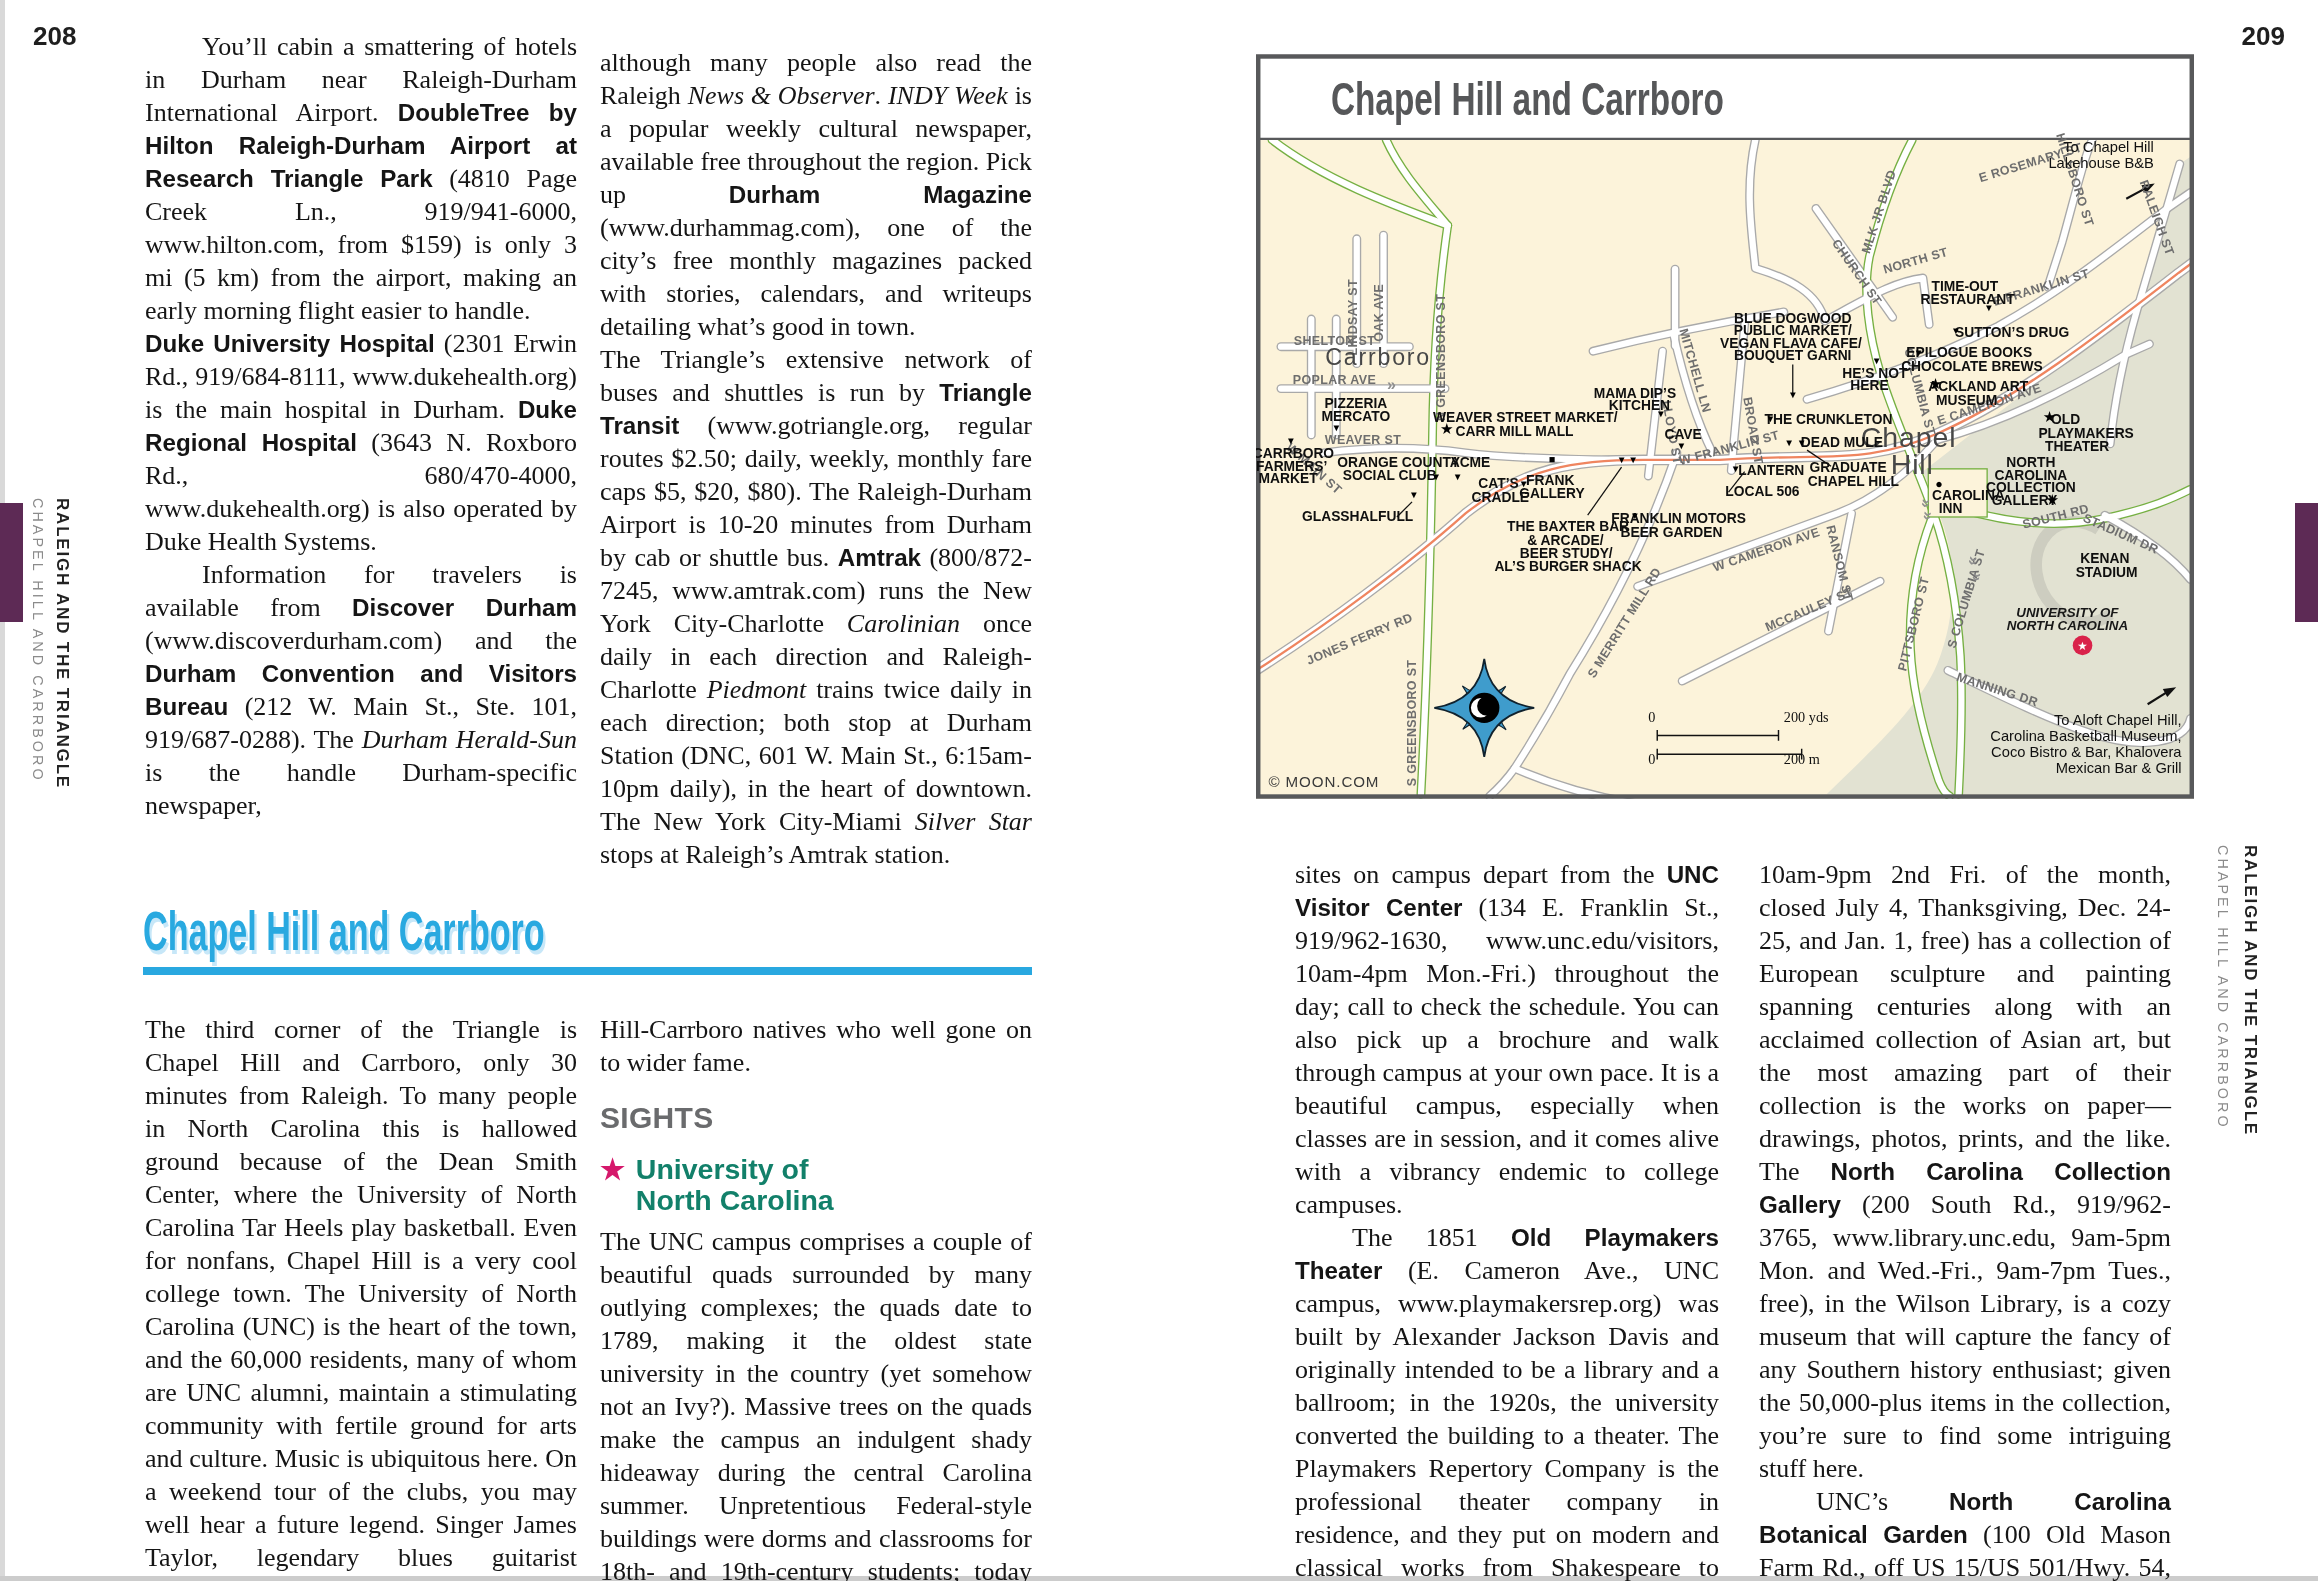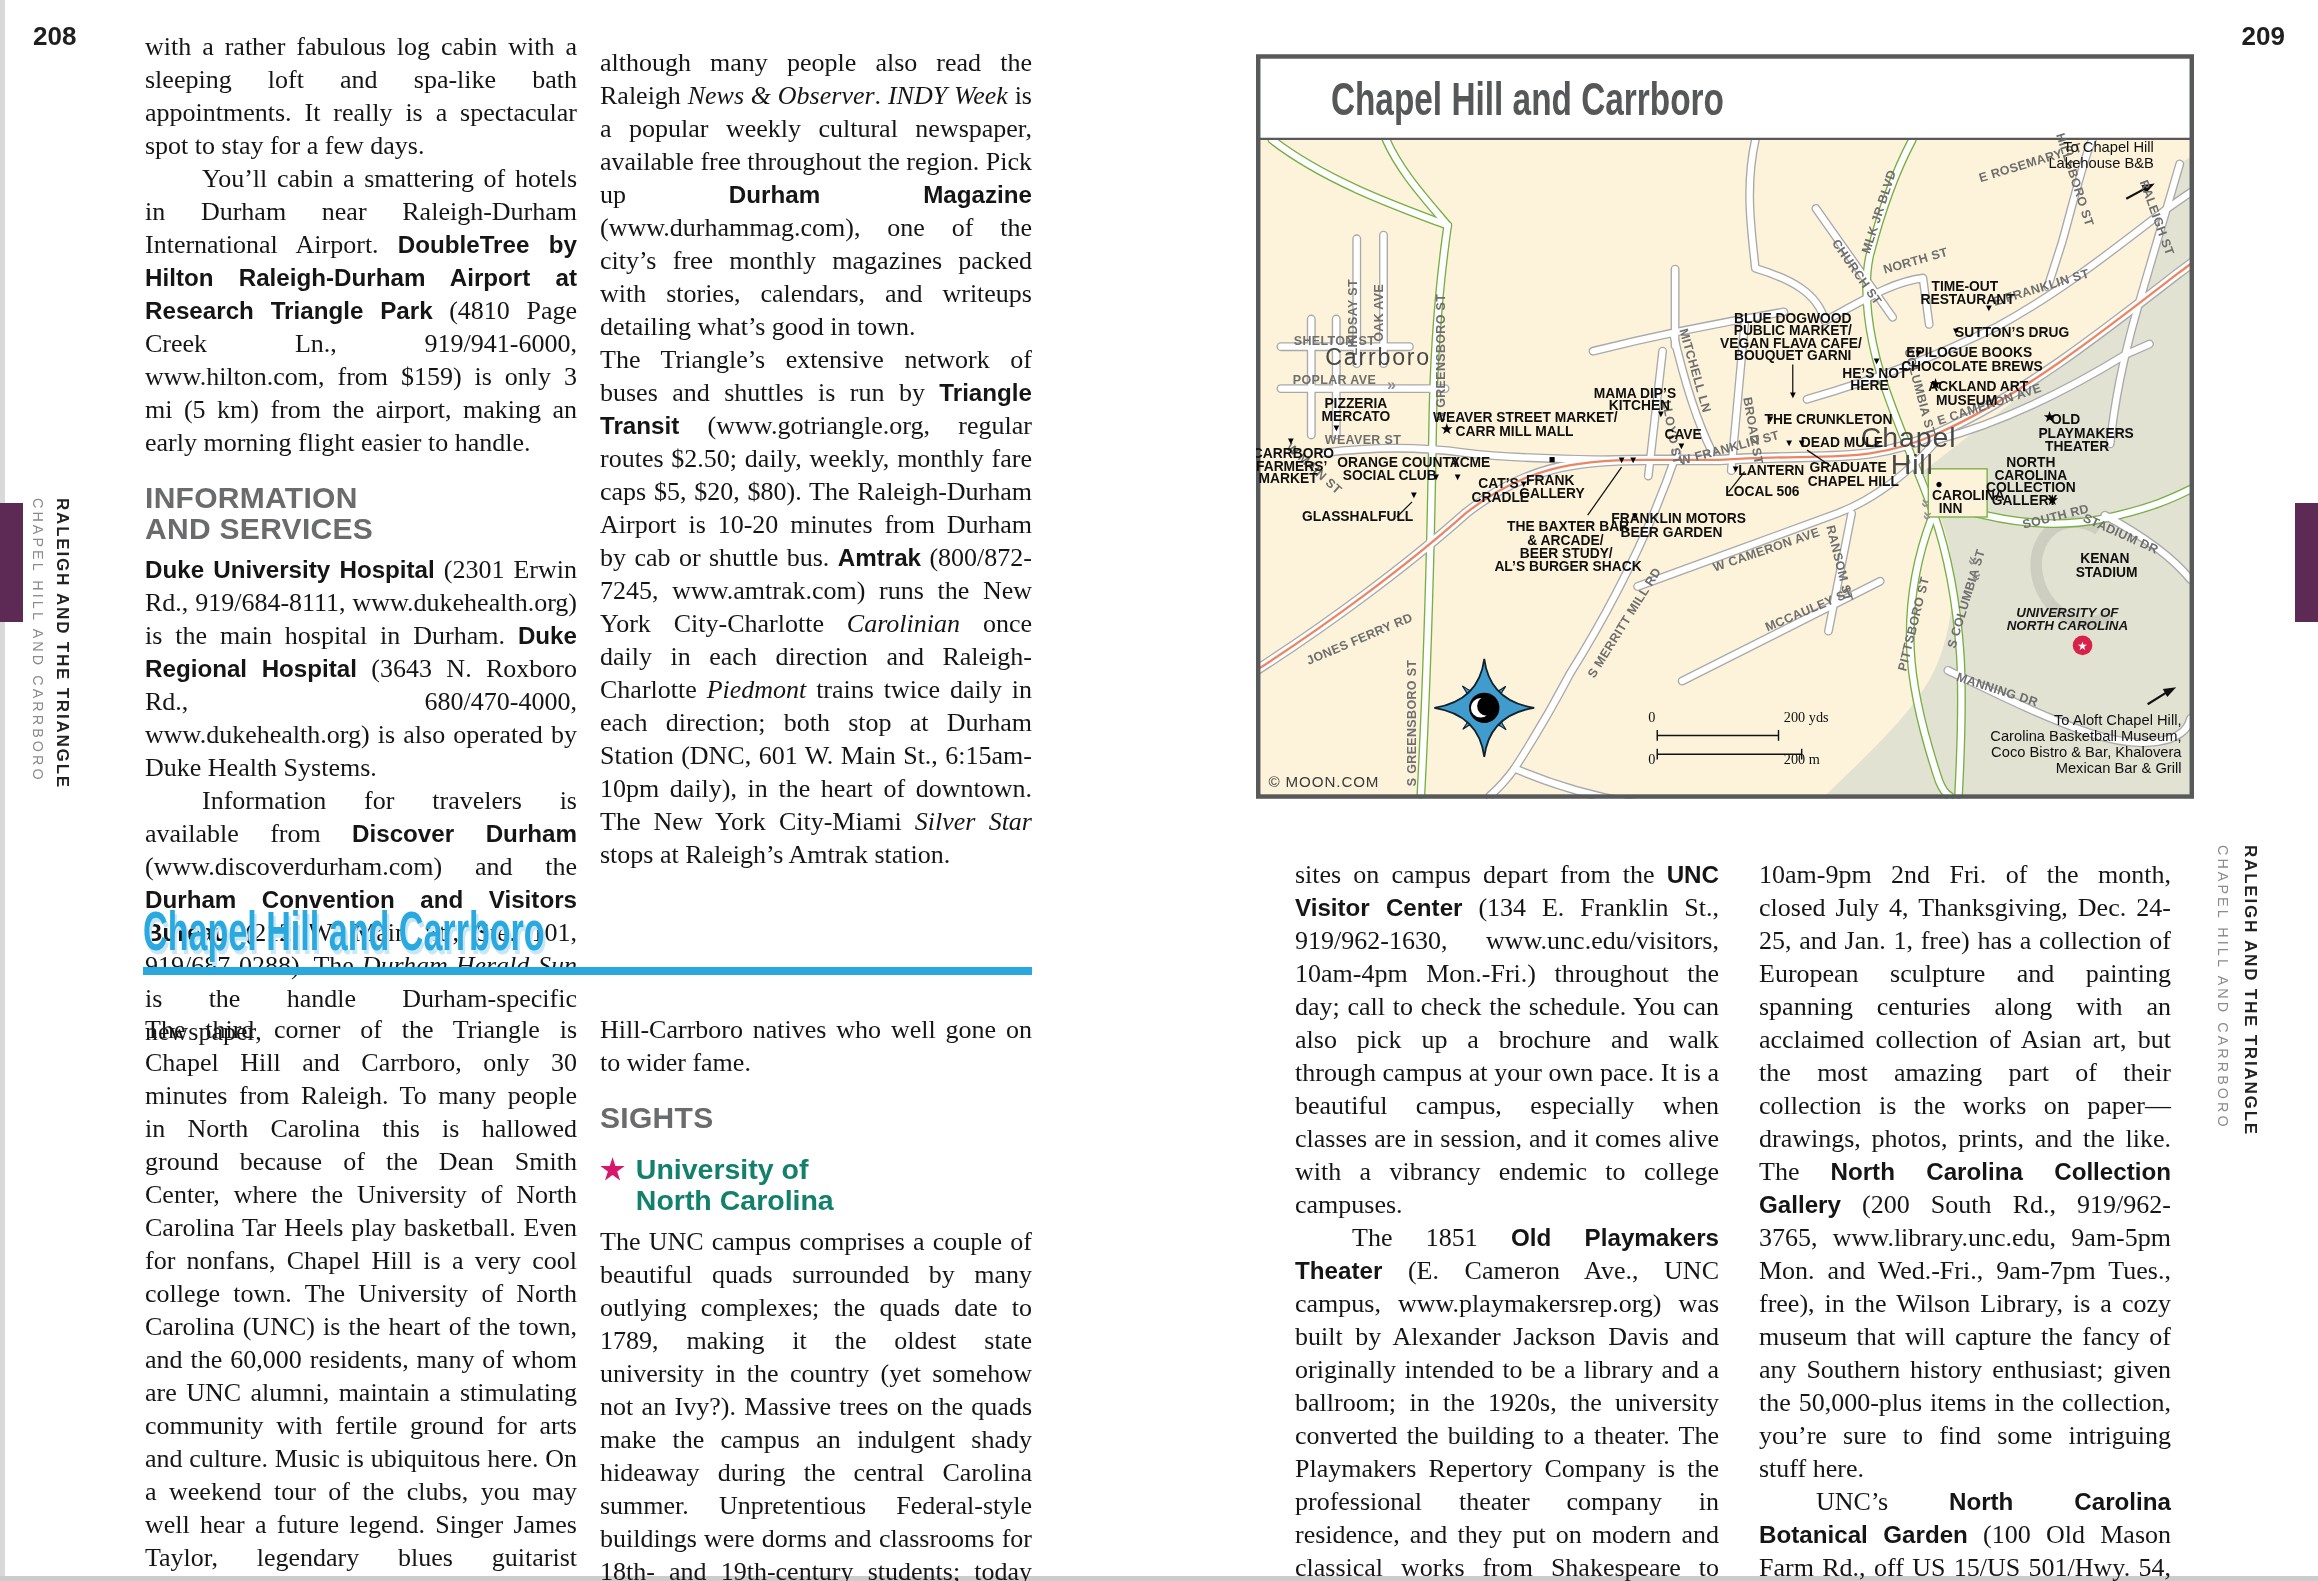--- a/index.html
+++ b/index.html
@@ -64,26 +64,21 @@
 
 <div class="scan-left"></div>
 <div class="scan-bottom"></div>
 
 <div id="pagenum-left" class="pagenum">208</div>
 <div class="pblock" style="left:0;top:503px;"></div>
 <div class="vtext vgray" style="left:30px;top:498px;">CHAPEL HILL AND CARRBORO</div>
 <div class="vtext vbold" style="left:52px;top:498px;">RALEIGH AND THE TRIANGLE</div>
 
 <div class="block" style="left:145px;top:30px;width:432px;">
-    <p class="para"><span>with a rather fabulous log cabin with a sleeping loft and spa-like bath appointments. It really is a spectacular spot to stay for a few days.</span></p>
     <p class="para ind"><span>You’ll cabin a smattering of hotels in Durham near Raleigh-Durham International Airport. </span><b class="sb">DoubleTree by Hilton Raleigh-Durham Airport at Research Triangle Park</b><span> (4810 Page Creek Ln., 919/941-6000, www.hilton.com, from $159) is only 3 mi (5 km) from the airport, making an early morning flight easier to handle.</span></p>
-    <div class="ghead">
-      <div>INFORMATION</div>
-      <div>AND SERVICES</div>
-    </div>
     <p class="para"><b class="sb">Duke University Hospital</b><span> (2301 Erwin Rd., 919/684-8111, www.dukehealth.org) is the main hospital in Durham. </span><b class="sb">Duke Regional Hospital</b><span> (3643 N. Roxboro Rd., 680/470-4000, www.dukehealth.org) is also operated by Duke Health Systems.</span></p>
     <p class="para ind"><span>Information for travelers is available from </span><b class="sb">Discover Durham</b><span> (www.discoverdurham.com) and the </span><b class="sb">Durham Convention and Visitors Bureau</b><span> (212 W. Main St., Ste. 101, 919/687-0288). The </span><i>Durham Herald-Sun</i><span> is the handle Durham-specific newspaper,</span></p>
   </div>
 <div class="block" style="left:600px;top:30px;width:432px;margin-top:16px;">
     <p class="para"><span>although many people also read the Raleigh </span><i>News &amp; Observer</i><span>. </span><i>INDY Week</i><span> is a popular weekly cultural newspaper, available free throughout the region. Pick up </span><b class="sb">Durham Magazine</b><span> (www.durhammag.com), one of the city’s free monthly magazines packed with stories, calendars, and writeups detailing what’s good in town.</span></p>
     <p class="para"><span>The Triangle’s extensive network of buses and shuttles is run by </span><b class="sb">Triangle Transit</b><span> (www.gotriangle.org, regular routes $2.50; daily, weekly, monthly fare caps $5, $20, $80). The Raleigh-Durham Airport is 10-20 minutes from Durham by cab or shuttle bus. </span><b class="sb">Amtrak</b><span> (800/872-7245, www.amtrak.com) runs the New York City-Charlotte </span><i>Carolinian</i><span> once daily in each direction and Raleigh-Charlotte </span><i>Piedmont</i><span> trains twice daily in each direction; both stop at Durham Station (DNC, 601 W. Main St., 6:15am-10pm daily), in the heart of downtown. The New York City-Miami </span><i>Silver Star</i><span> stops at Raleigh’s Amtrak station.</span></p>
   </div>
 
 <div class="bigtitle">Chapel Hill and Carrboro</div>
 <div class="bluerule"></div>

